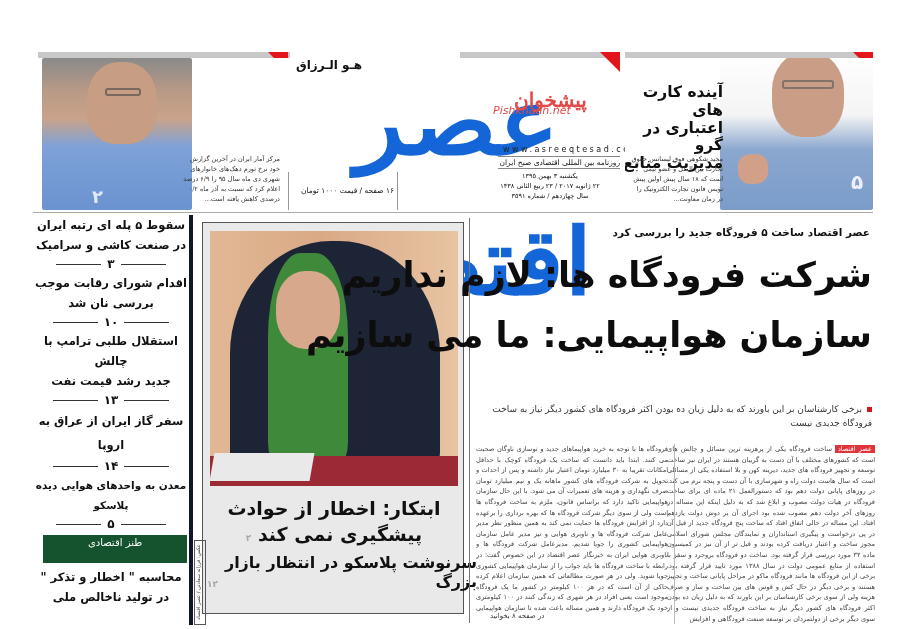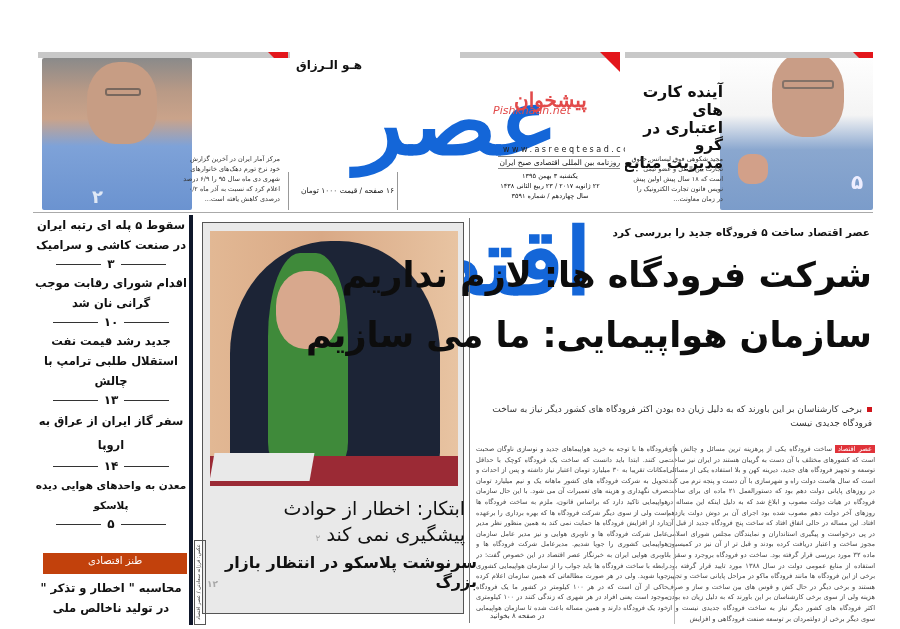--- a/index.html
+++ b/index.html
@@ -13,21 +13,21 @@
   .t-title{position:absolute;font-weight:bold;text-align:right;direction:rtl;line-height:1.15}
   .t-body{position:absolute;text-align:right;direction:rtl;font-size:6.5px;line-height:10px;color:#333}
   
   .logo{position:absolute;direction:rtl;font-weight:bold;color:#1466d8;font-family:"DejaVu Serif",serif}
   .sideline{position:absolute;background:#999}
   
   .sidebar{position:absolute;left:33px;top:215px;width:160px;height:410px;border-right:4px solid #0f172a}
   .sb-item{text-align:center;direction:rtl;font-weight:bold;font-size:11.5px;line-height:20px;color:#111}
   .sb-num{display:flex;align-items:center;justify-content:center;gap:6px;font-weight:bold;font-size:12px;height:18px}
   .sb-num .ln{height:1px;background:#333;width:45px}
-  .sb-tag{background:#c2410c;color:#fff;text-align:center;font-size:10px;height:21px;line-height:16px;margin:20px 2px 4px 10px}
+  .sb-tag{background:#14532d;color:#fff;text-align:center;font-size:10px;height:28px;line-height:16px;margin:2px 2px 4px 10px}
   
   .feature{position:absolute;left:202px;top:222px;width:262px;height:392px;border:1px solid #555;background:#e9e9e9}
   .feature-photo{position:absolute;left:7px;top:8px;width:248px;height:255px;background:linear-gradient(90deg,#e2b894 0%,#d9a986 45%,#e8c4a2 100%)}
   .credit{position:absolute;left:194px;top:540px;width:12px;height:85px;border:1px solid #555;font-size:5px;writing-mode:vertical-rl;transform:rotate(180deg);text-align:center;color:#333}
   
   .kicker{position:absolute;right:30px;top:226px;font-weight:bold;font-size:10.5px;direction:rtl}
   .headline{position:absolute;right:28px;font-weight:900;direction:rtl;text-align:right;color:#0d0d0d;font-family:"DejaVu Sans",sans-serif}
   .lede{position:absolute;right:28px;top:402px;width:405px;direction:rtl;text-align:right;font-size:9px;line-height:14px;color:#333}
   .lede .bullet{display:inline-block;width:5px;height:5px;background:#d0151b;margin-left:5px}
   .col{position:absolute;direction:rtl;text-align:justify;font-size:6.6px;line-height:10.6px;color:#444}
@@ -89,30 +89,30 @@
     <div class="sb-item">سقوط ۵ پله ای رتبه ایران</div>
     <div class="sb-item">در صنعت کاشی و سرامیک</div>
     <div class="sb-num">
         <span class="ln"></span>
         <span>۳</span>
         <span class="ln"></span>
       </div>
   </div>
   <div>
     <div class="sb-item">اقدام شورای رقابت موجب</div>
-    <div class="sb-item">گرانی نان شد</div>
+    <div class="sb-item">بررسی نان شد</div>
     <div class="sb-num">
         <span class="ln"></span>
         <span>۱۰</span>
         <span class="ln"></span>
       </div>
   </div>
   <div>
+    <div class="sb-item">استقلال طلبی ترامپ با چالش</div>
     <div class="sb-item">جدید رشد قیمت نفت</div>
-    <div class="sb-item">استقلال طلبی ترامپ با چالش</div>
     <div class="sb-num">
         <span class="ln"></span>
         <span>۱۳</span>
         <span class="ln"></span>
       </div>
   </div>
   <div>
     <div class="sb-item" style="line-height:24px">سفر گاز ایران از عراق به اروپا</div>
     <div class="sb-num">
         <span class="ln"></span>
@@ -138,21 +138,21 @@
 </div>
 
 <div class="feature">
   <div class="feature-photo">
     <div style="position:absolute;left:20px;top:10px;width:210px;height:235px;border-radius:48% 48% 10% 10%;background:#1c2436"></div>
     <div style="position:absolute;left:58px;top:22px;width:80px;height:210px;border-radius:40% 40% 10% 10%;background:#3f8a3a"></div>
     <div style="position:absolute;left:66px;top:40px;width:64px;height:78px;border-radius:45%;background:#d8a88d"></div>
     <div style="position:absolute;left:0;top:225px;width:248px;height:30px;background:#9b2a35"></div>
     <div style="position:absolute;left:2px;top:222px;width:100px;height:28px;background:#e9e9e9;transform:skewX(-10deg)"></div>
   </div>
-  <div class="abs" style="left:0;top:272px;width:262px;text-align:right;direction:rtl;font-weight:400;font-size:19px;line-height:26px">
+  <div class="abs" style="left:0;top:272px;width:262px;text-align:center;direction:rtl;font-weight:700;font-size:19px;line-height:26px">
     <div>ابتکار: اخطار از حوادث</div>
     <div><span>پیشگیری نمی کند</span> <span style="font-size:9px;color:#aaa">۲</span></div>
   </div>
   <div class="abs" style="left:12px;top:330px;width:262px;text-align:right;direction:rtl;font-weight:bold;font-size:16px">سرنوشت پلاسکو در انتظار بازار بزرگ</div>
   <div class="abs" style="left:4px;top:356px;font-size:9px;color:#aaa;font-weight:bold">۱۲</div>
 </div>
 <div class="credit">عکس: فرزانه سعادتی / عصر اقتصاد</div>
 
 <div class="vline" style="left:469px;top:218px;height:405px"></div>
 <div class="kicker">عصر اقتصاد ساخت ۵ فرودگاه جدید را بررسی کرد</div>

